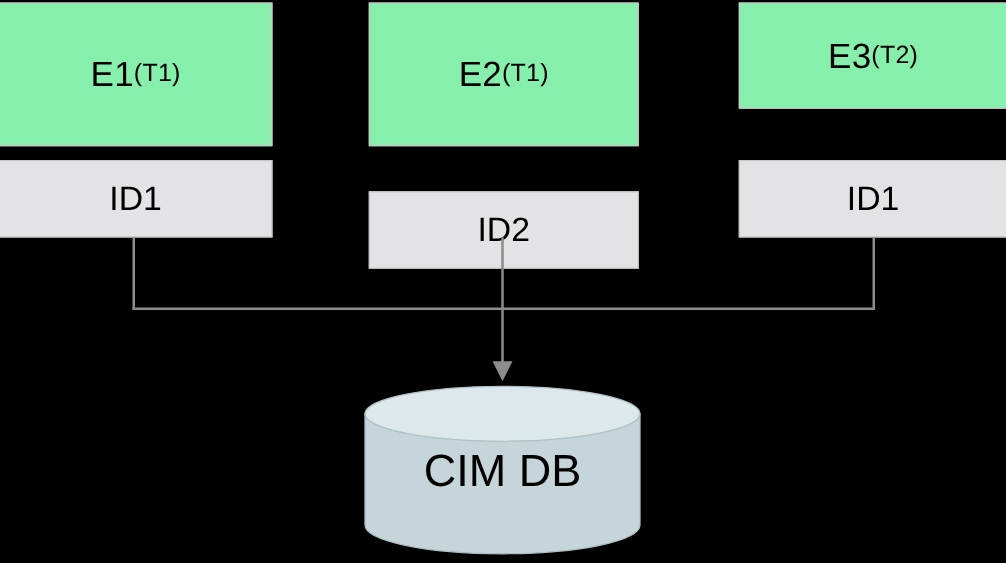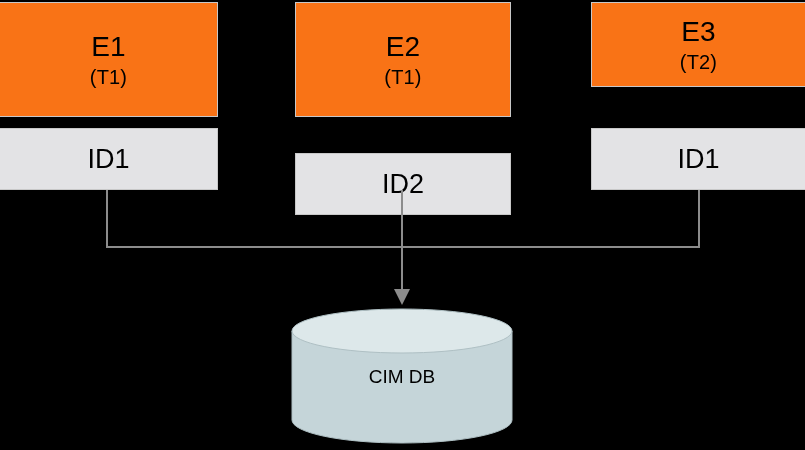--- a/index.html
+++ b/index.html
@@ -21,25 +21,25 @@
     top: 0;
     width: 805px;
     height: 450px;
     background: #000000;
   }
 
   
   .entity-box {
     position: absolute;
     box-sizing: border-box;
-    background: #f97316;
+    background: #86efac;
     border: 1px solid #C8C8C8;
     color: #000000;
     display: flex;
-    flex-direction: column;
+    flex-direction: row;
     align-items: center;
     justify-content: center;
     line-height: 1.28;
   }
   .entity-name {
     font-size: 28px;
     letter-spacing: 0.2px;
   }
   .entity-type {
     font-size: 20px;
@@ -86,21 +86,21 @@
   }
   .db-label {
     position: absolute;
     left: 0;
     top: 0;
     width: 100%;
     height: 100%;
     display: flex;
     align-items: center;
     justify-content: center;
-    font-size: 19px;
+    font-size: 36px;
     color: #000000;
     pointer-events: none;
   }
 </style>
 </head>
 <body>
 
 <div id="canvas">
 
   <div class="entity-box" style="left:-1px; top:2px; width:219px; height:115px;">

